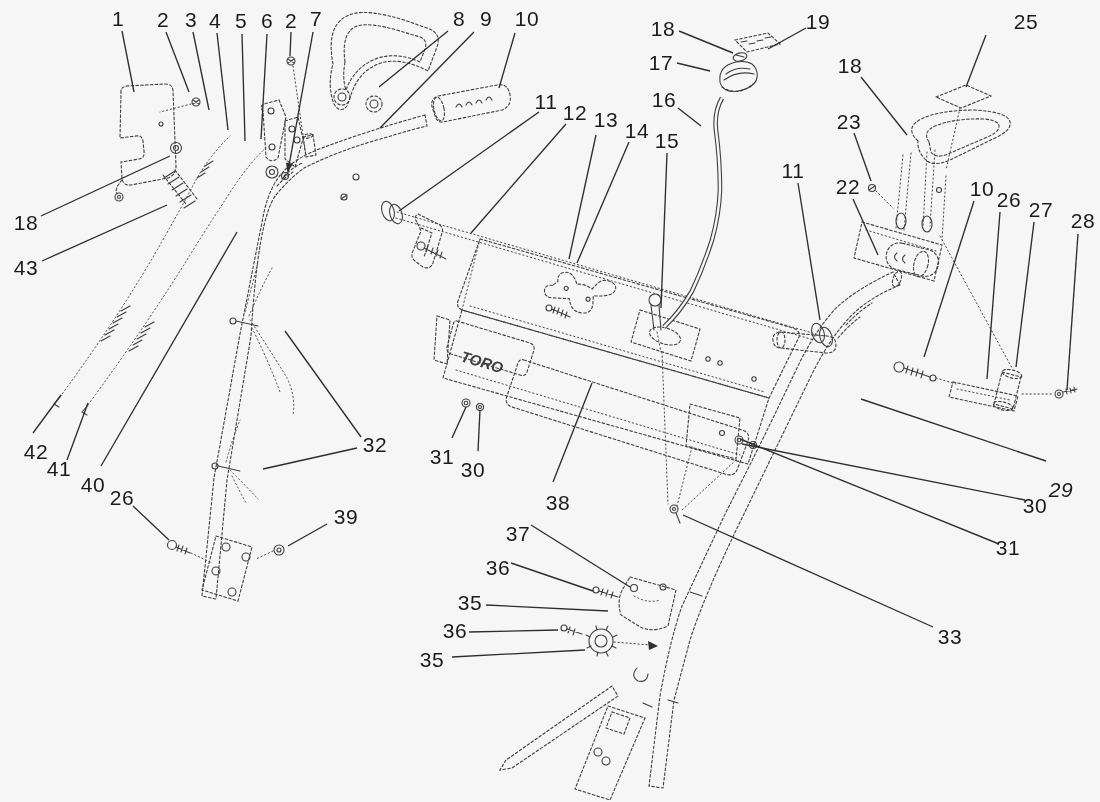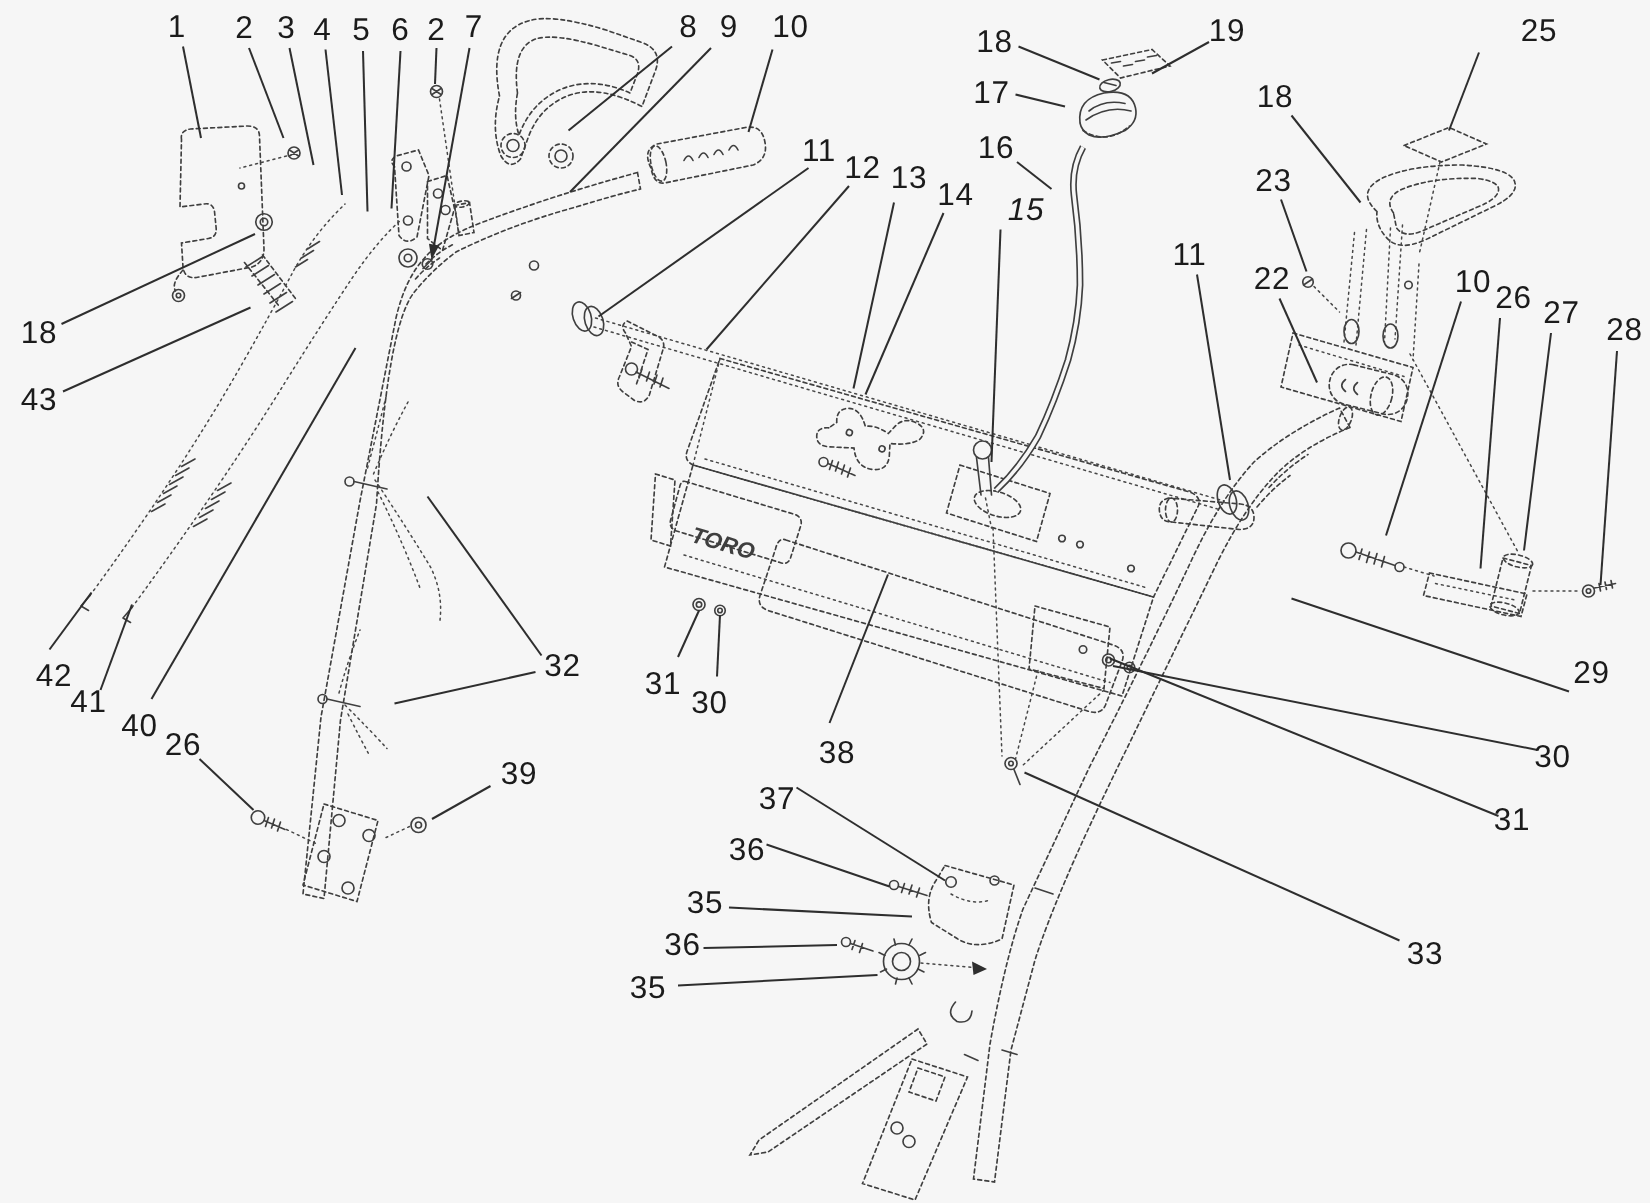--- a/index.html
+++ b/index.html
@@ -370,21 +370,21 @@
       <div class="callout-label" style="left: 267px; top: 20px;">6</div>
       <div class="callout-label" style="left: 291px; top: 20px;">2</div>
       <div class="callout-label" style="left: 316px; top: 18px;">7</div>
       <div class="callout-label" style="left: 459px; top: 18px;">8</div>
       <div class="callout-label" style="left: 486px; top: 18px;">9</div>
       <div class="callout-label" style="left: 527px; top: 18px;">10</div>
       <div class="callout-label" style="left: 546px; top: 101px;">11</div>
       <div class="callout-label" style="left: 575px; top: 112px;">12</div>
       <div class="callout-label" style="left: 606px; top: 119px;">13</div>
       <div class="callout-label" style="left: 637px; top: 130px; text-align: center;">14</div>
-      <div class="callout-label" style="left: 684px; top: 140px; font-style: italic;">15</div>
+      <div class="callout-label" style="left: 667px; top: 140px;">15</div>
       <div class="callout-label" style="left: 664px; top: 99px;">16</div>
       <div class="callout-label" style="left: 661px; top: 62px;">17</div>
       <div class="callout-label" style="left: 663px; top: 28px;">18</div>
       <div class="callout-label" style="left: 818px; top: 21px;">19</div>
       <div class="callout-label" style="left: 990px; top: 21px; margin-left: 36px;">25</div>
       <div class="callout-label" style="left: 850px; top: 65px;">18</div>
       <div class="callout-label" style="left: 849px; top: 121px;">23</div>
       <div class="callout-label" style="left: 848px; top: 186px;">22</div>
       <div class="callout-label" style="left: 793px; top: 170px;">11</div>
       <div class="callout-label" style="left: 982px; top: 188px;">10</div>
@@ -400,19 +400,19 @@
       <div class="callout-label" style="left: 346px; top: 516px; text-align: right;">39</div>
       <div class="callout-label" style="left: 375px; top: 444px;">32</div>
       <div class="callout-label" style="left: 442px; top: 456px;">31</div>
       <div class="callout-label" style="left: 473px; top: 469px;">30</div>
       <div class="callout-label" style="left: 558px; top: 502px;">38</div>
       <div class="callout-label" style="left: 518px; top: 533px;">37</div>
       <div class="callout-label" style="left: 498px; top: 567px;">36</div>
       <div class="callout-label" style="left: 470px; top: 602px;">35</div>
       <div class="callout-label" style="left: 455px; top: 630px;">36</div>
       <div class="callout-label" style="left: 432px; top: 659px;">35</div>
-      <div class="callout-label" style="left: 1061px; top: 449px;">29</div>
+      <div class="callout-label" style="left: 1061px; top: 489px; font-style: italic;">29</div>
       <div class="callout-label" style="left: 1035px; top: 505px;">30</div>
       <div class="callout-label" style="left: 1008px; top: 547px;">31</div>
       <div class="callout-label" style="left: 950px; top: 636px;">33</div>
     </div>
 
 </div>
 
 </body></html>

